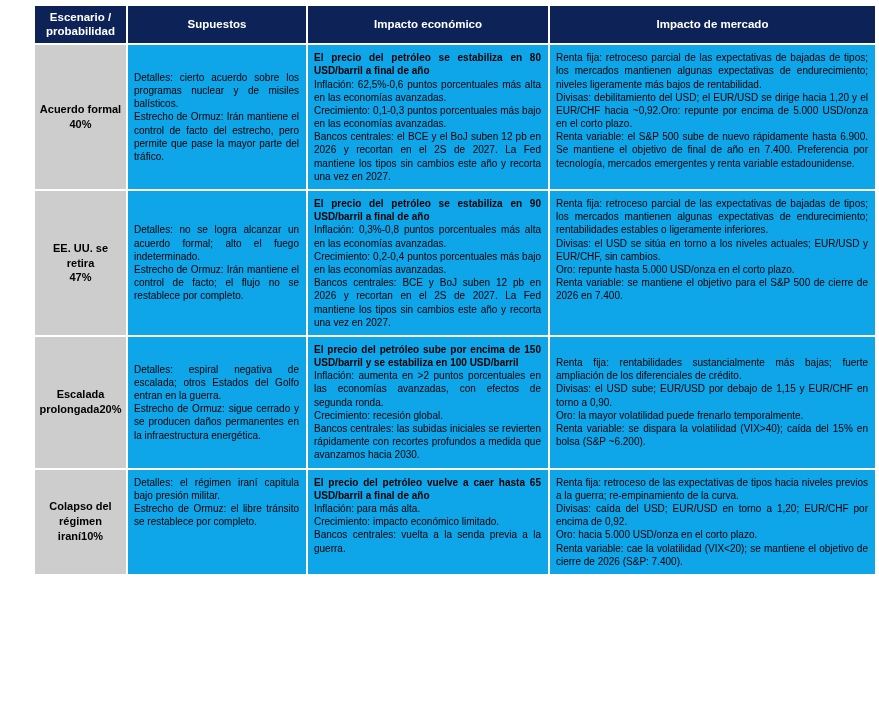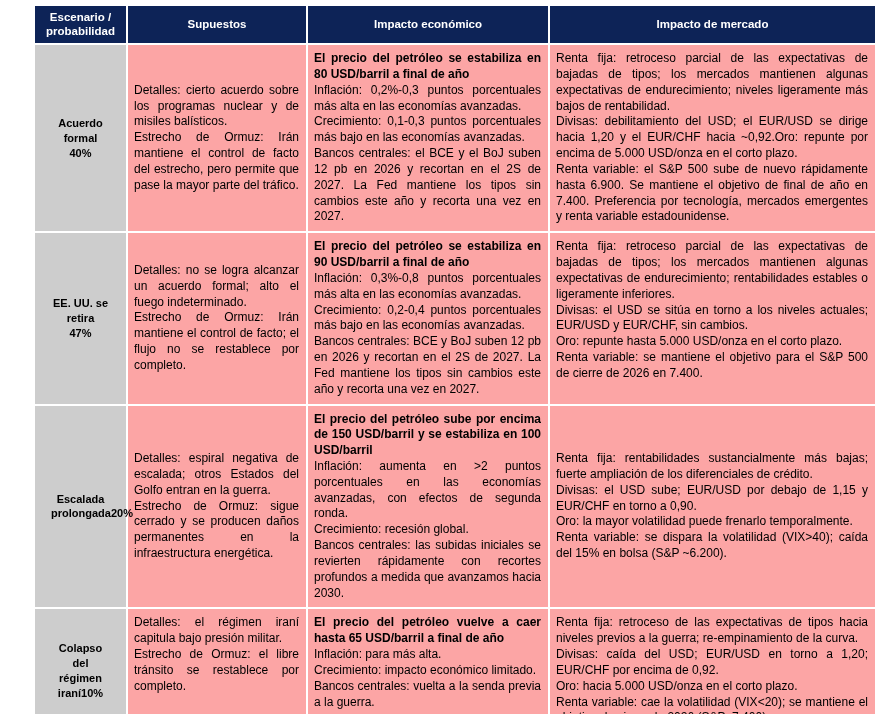--- a/index.html
+++ b/index.html
@@ -56,26 +56,26 @@
     padding: 0;
   }
 
   td.scenario-cell {
     background: #cdcdcd;
     text-align: center;
     vertical-align: middle;
     font-size: 11px;
     font-weight: bold;
     line-height: 1.35;
-    padding: 6px 16px;
+    padding: 6px 4px;
   }
 
   td.text-cell {
-    background: #fca5a5;
-    font-size: 12px;
+    background: #0ea5e9;
+    font-size: 10px;
     line-height: 1.32;
     text-align: justify;
     text-justify: inter-word;
     padding: 6px 7px 6px 6px;
     hyphens: none;
   }
 
   td.text-cell.assump-cell { vertical-align: middle; }
 
   .para { margin: 0; }
@@ -114,21 +114,21 @@
     <tbody id="table-body">
         <tr class="row-0">
           <td class="scenario-cell"><span>Acuerdo formal</span>
 <br><span>40%</span></td>
           <td class="text-cell assump-cell">
             <div class="para"><span class="lead">Detalles:</span><span> cierto acuerdo sobre los programas nuclear y de misiles balísticos.</span></div>
             <div class="para"><span class="lead">Estrecho de Ormuz:</span><span> Irán mantiene el control de facto del estrecho, pero permite que pase la mayor parte del tráfico.</span></div>
           </td>
           <td class="text-cell econ-cell">
             <div class="para hdr-line">El precio del petróleo se estabiliza en 80 USD/barril a final de año</div>
-            <div class="para"><span class="lead">Inflación:</span><span> 0,2%-0,3 puntos porcentuales más alta en las economías avanzadas.</span></div>
+            <div class="para"><span class="lead">Inflación:</span><span> 62,5%-0,6 puntos porcentuales más alta en las economías avanzadas.</span></div>
             <div class="para"><span class="lead">Crecimiento:</span><span> 0,1-0,3 puntos porcentuales más bajo en las economías avanzadas.</span></div>
             <div class="para"><span class="lead">Bancos centrales:</span><span> el BCE y el BoJ suben 12 pb en 2026 y recortan en el 2S de 2027. La Fed mantiene los tipos sin cambios este año y recorta una vez en 2027.</span></div>
           </td>
           <td class="text-cell market-cell">
             <div class="para"><span class="lead">Renta fija:</span><span> retroceso parcial de las expectativas de bajadas de tipos; los mercados mantienen algunas expectativas de endurecimiento; niveles ligeramente más bajos de rentabilidad.</span></div>
             <div class="para"><span class="lead">Divisas:</span><span> debilitamiento del USD; el EUR/USD se dirige hacia 1,20 y el EUR/CHF hacia ~0,92.</span><span class="lead">Oro:</span><span> repunte por encima de 5.000 USD/onza en el corto plazo.</span></div>
             <div class="para"><span class="lead">Renta variable:</span><span> el S&amp;P 500 sube de nuevo rápidamente hasta 6.900. Se mantiene el objetivo de final de año en 7.400. Preferencia por tecnología, mercados emergentes y renta variable estadounidense.</span></div>
           </td>
         </tr>
         <tr class="row-1">

